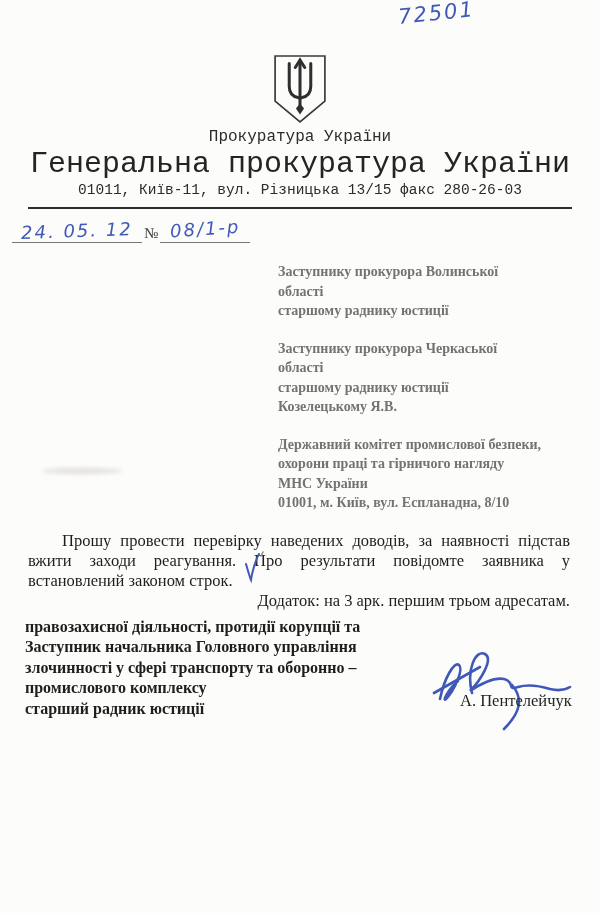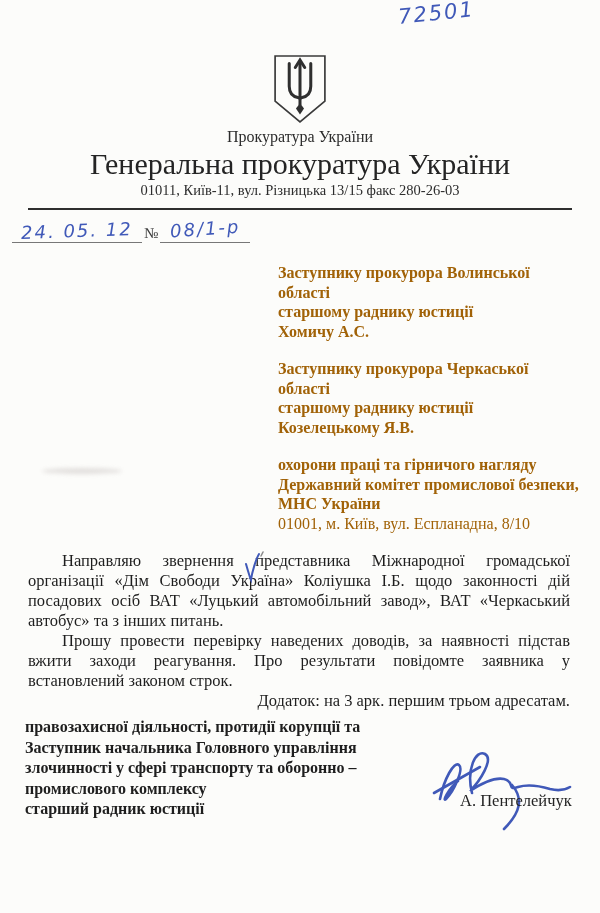--- a/index.html
+++ b/index.html
@@ -8,43 +8,43 @@
     background:#fcfcfa;overflow:hidden;color:#222;
     font-family:"Liberation Serif","DejaVu Serif",serif;
   }
   
   .hw{
     font-family:"DejaVu Sans",sans-serif;font-style:italic;
     color:#4059b8;letter-spacing:2px;
   }
   .hw-regnum{position:absolute;left:398px;top:1px;font-size:21px;transform:rotate(-6deg);}
   
-  .letterhead{text-align:center;padding-top:54px;}
+  .letterhead{text-align:center;padding-top:54px;font-family:Liberation Mono, monospace;}
   .emblem{display:block;margin:0 auto;}
   .org-small{font-size:16px;margin-top:4px;color:#2c2c2c;}
   .org-large{font-size:30px;margin-top:1px;color:#242424;text-align:center;}
   .org-address{font-size:14.5px;margin-top:1px;color:#2c2c2c;}
   .rule{margin:9px 28px 0 28px;border-top:2px solid #2e2e2e;height:0;}
   
   .ref{position:absolute;left:12px;top:218px;width:262px;font-size:15px;color:#444;}
   .ref-row{height:27px;white-space:nowrap;}
   .uline{display:inline-block;border-bottom:1.5px solid #777;height:24px;text-align:center;vertical-align:bottom;}
   .u-l1{width:130px;}
   .u-r1{width:90px;}
   .u-l2{width:128px;}
   .u-r2{width:88px;}
   .ref-label{display:inline-block;margin:0 2px;vertical-align:bottom;line-height:20px;color:#3a3a3a;}
   .hw-date{display:inline-block;font-size:18px;transform:rotate(-2deg) translateY(2px);}
   .hw-num{display:inline-block;font-size:18px;transform:rotate(-4deg) translateY(0px);}
   
-  .recipients{margin:53px 8px 0 278px;font-size:16px;line-height:19.5px;color:#a16207;}
+  .recipients{margin:53px 8px 0 278px;font-size:14px;line-height:19.5px;color:#737373;}
   .recipient{margin-bottom:18px;}
   .recipient .ln{white-space:nowrap;}
   .bold .ln{font-weight:bold;}
-  .addr{font-weight:normal;white-space:nowrap;}
+  .addr{font-weight:bold;white-space:nowrap;}
   .redaction{
     display:inline-block;width:150px;height:12px;background:#0b0b0b;
     border-radius:7px 10px 8px 6px;transform:rotate(-1.5deg);
     vertical-align:middle;margin-left:3px;box-shadow:1px 2px 0 #111;
   }
   .checkmark{position:absolute;left:242px;top:551px;}
   
   .body{margin:2px 30px 0 28px;text-align:justify;font-size:16.5px;line-height:20px;color:#1e1e1e;}
   .para{margin:0;text-indent:34px;}
   .attach{text-indent:17px;text-align:right;}
@@ -89,43 +89,41 @@
     </div>
   </div>
 
   <div class="smudge"></div>
 
   <div class="recipients">
     <div class="recipient bold">
       <div class="ln">Заступнику прокурора Волинської</div>
       <div class="ln">області</div>
       <div class="ln">старшому раднику юстиції</div>
-      <div class="ln">Хомичу А.С.</div>
     </div>
     <div class="recipient bold">
       <div class="ln">Заступнику прокурора Черкаської</div>
       <div class="ln">області</div>
       <div class="ln">старшому раднику юстиції</div>
       <div class="ln">Козелецькому Я.В.</div>
     </div>
     <div class="recipient bold">
+      <div class="ln">Державний комітет промислової безпеки,</div>
       <div class="ln">охорони праці та гірничого нагляду</div>
-      <div class="ln">Державний комітет промислової безпеки,</div>
       <div class="ln">МНС України</div>
       <div class="addr">01001, м. Київ, вул. Еспланадна, 8/10</div>
     </div>
   </div>
 
   <svg class="checkmark" width="22" height="34" viewBox="0 0 22 34">
     <path d="M4 13 C6 20 8 27 9 29 C10 21 14 8 17 3" fill="none" stroke="#4059b8" stroke-width="2" stroke-linecap="round"></path>
     <path d="M19 5 L21 1" fill="none" stroke="#8a8a8a" stroke-width="1.5" stroke-linecap="round"></path>
   </svg>
 
   <div class="body">
-    <p class="para">Направляю звернення представника  Міжнародної громадської організації «Дім Свободи Україна» Коліушка І.Б. щодо законності дій посадових осіб ВАТ «Луцький автомобільний завод», ВАТ «Черкаський автобус» та з інших питань.</p>
     <p class="para">Прошу провести перевірку наведених доводів, за наявності підстав вжити заходи реагування. Про результати повідомте заявника у встановлений законом строк.</p>
     <p class="para attach">Додаток: на 3 арк. першим трьом адресатам.</p>
   </div>
 
   <div class="footer">
     <div class="sig-title">
       <div class="ln">правозахисної  діяльності, протидії корупції та</div>
       <div class="ln">Заступник начальника  Головного управління</div>
       <div class="ln">злочинності  у сфері транспорту  та оборонно –</div>
       <div class="ln">промислового комплексу</div>

